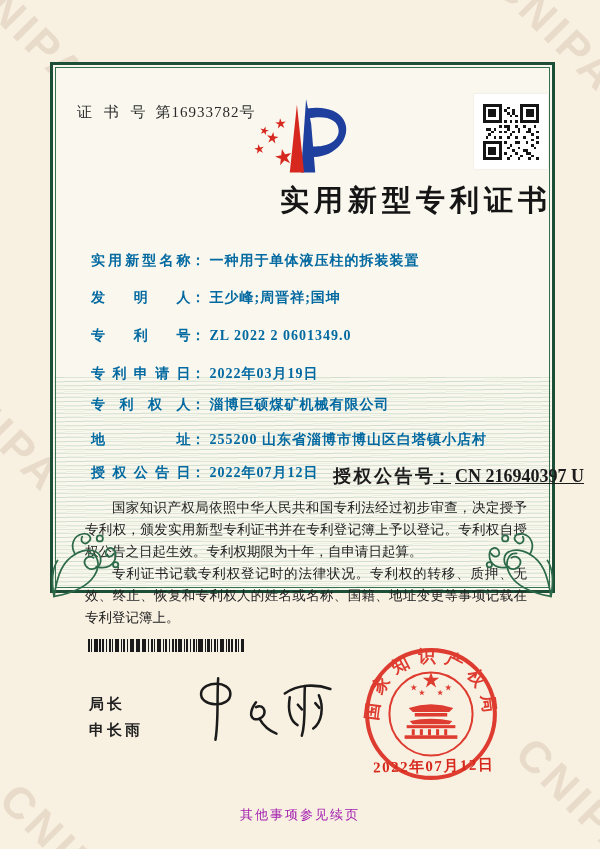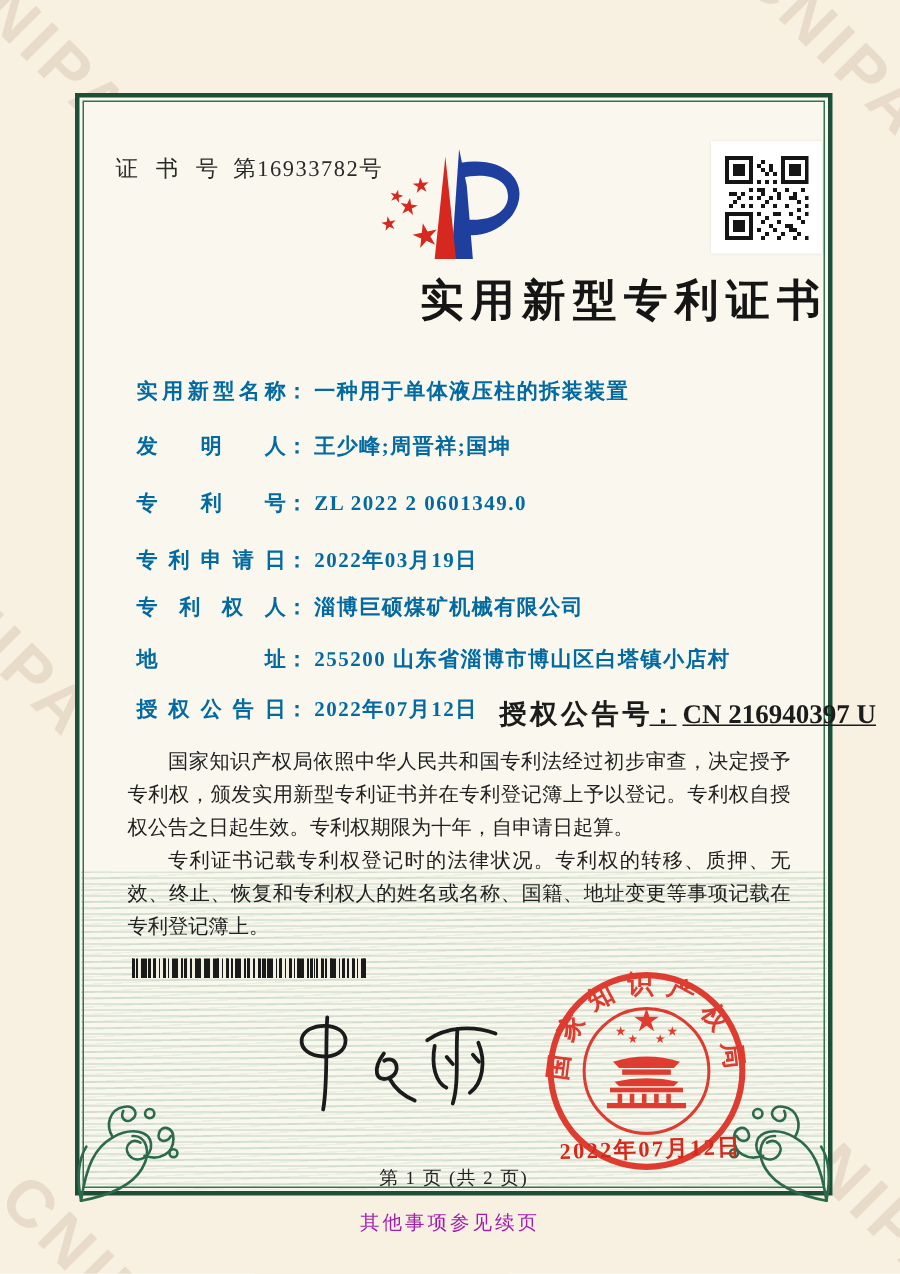--- a/index.html
+++ b/index.html
@@ -10,21 +10,21 @@
   }
   .wm{
     position:absolute;
     font-family:"Liberation Sans","DejaVu Sans",sans-serif;
     font-weight:700;font-size:44px;letter-spacing:4px;
     color:rgba(198,168,147,0.30);
     transform:translate(-50%,-50%) rotate(45deg);
     white-space:nowrap;pointer-events:none;
   }
   .frame{
-    position:absolute;left:50px;top:62px;width:505px;height:735px;
+    position:absolute;left:50px;top:62px;width:505px;height:531px;
     border:3px solid #1d4f38;background:#faf8ee;box-sizing:border-box;
   }
   .frame-inner{position:absolute;inset:2px;border:1px solid #33704f;pointer-events:none;}
   .guilloche{
     position:absolute;left:1px;right:1px;bottom:1px;height:212px;
     background:
       repeating-linear-gradient(to bottom, rgba(72,140,100,0.17) 0 1px, rgba(0,0,0,0) 1px 4px),
       repeating-linear-gradient(177deg, rgba(72,140,100,0.08) 0 1px, rgba(0,0,0,0) 1px 5px);
     pointer-events:none;
   }
@@ -201,20 +201,24 @@
     <span class="flabel">授权公告号</span><span class="colon">：</span><span class="val">CN 216940397 U</span>
   </div>
 
   <div class="paras">
     <p>国家知识产权局依照中华人民共和国专利法经过初步审查，决定授予专利权，颁发实用新型专利证书并在专利登记簿上予以登记。专利权自授权公告之日起生效。专利权期限为十年，自申请日起算。</p>
     <p>专利证书记载专利权登记时的法律状况。专利权的转移、质押、无效、终止、恢复和专利权人的姓名或名称、国籍、地址变更等事项记载在专利登记簿上。</p>
   </div>
 
   <div class="barcode"></div>
 
+  <div class="commissioner">
+    <div>局长</div>
+    <div>申长雨</div>
+  </div>
 
   <svg class="signature" viewBox="0 0 160 70">
     <g fill="none" stroke="#1b1b1b" stroke-width="2.6" stroke-linecap="round">
       <path d="M38,4 C36,22 37,48 33,67"></path>
       <path d="M20,18 C17,33 50,36 50,20 C50,7 23,6 20,18"></path>
       <path d="M76,30 C68,40 69,50 79,47 C88,44 85,31 76,35"></path>
       <path d="M79,47 C83,55 89,60 96,63"></path>
       <path d="M106,22 C120,13 138,13 153,19"></path>
       <path d="M127,15 C125,33 127,52 122,66"></path>
       <path d="M111,26 C108,40 111,51 118,55"></path>
@@ -247,21 +251,20 @@
         <rect x="59" y="85" width="3" height="6"></rect>
       <rect x="67" y="85" width="3" height="6"></rect>
         <rect x="75" y="85" width="3" height="6"></rect>
       <rect x="83" y="85" width="3" height="6"></rect>
       <rect x="44" y="91" width="52" height="3.5"></rect>
     </g>
   </svg>
 
   <div class="seal-date">2022年07月12日</div>
 
-  <div class="page-info">第 1 页 (共 2 页)</div>
 
   <svg class="flourish bl" viewBox="0 0 100 100">
     <g fill="none" stroke="#2d6a4a" stroke-width="2" stroke-linecap="round">
       <path d="M8,96 C12,70 18,56 32,48 C46,40 60,43 61,53 C62,63 50,69 44,61 C40,55 46,48 53,52"></path>
       <path d="M8,96 C30,92 46,85 54,72 C62,59 57,46 47,47"></path>
       <path d="M8,96 C5,80 5,66 12,55"></path>
       <path d="M32,48 C26,38 30,27 40,25 C48,23 52,30 47,34 C43,38 37,34 40,28"></path>
       <path d="M56,62 C68,66 78,60 78,49 C78,40 69,38 67,45 C65,51 73,53 76,47"></path>
       <circle cx="60" cy="30" r="3.5"></circle>
       <circle cx="78" cy="60" r="3"></circle>

